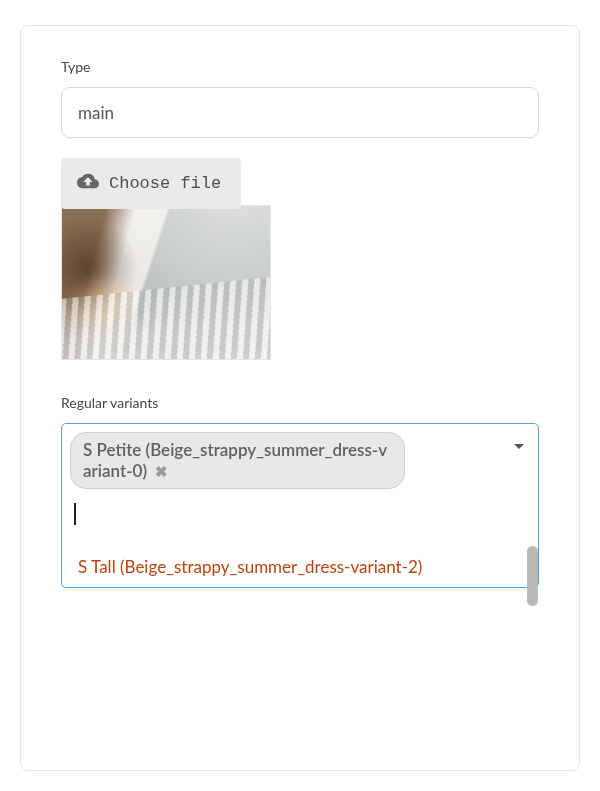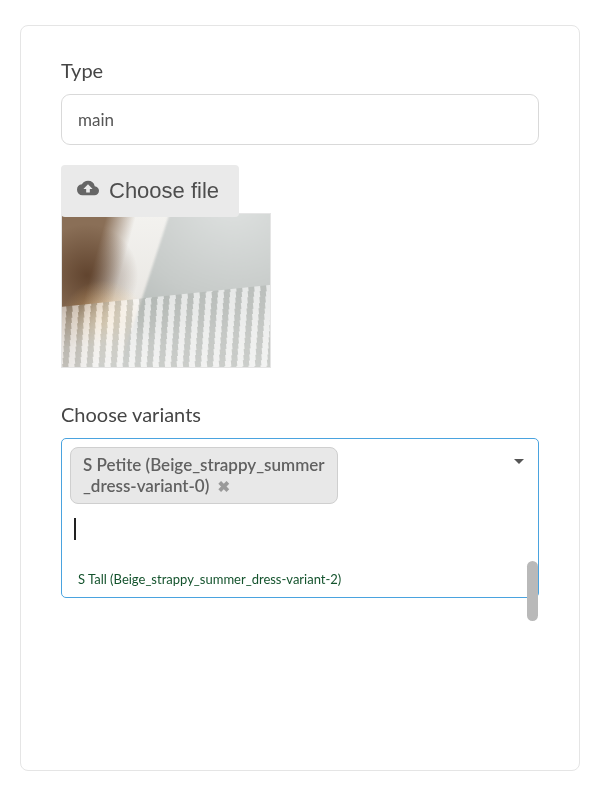--- a/index.html
+++ b/index.html
@@ -18,21 +18,21 @@
       margin: 25px 20px;
       border: 1px solid #e5e5e5;
       border-radius: 8px;
       padding: 32px 40px;
       background: #fff;
       height: 746px;
       overflow: hidden;
       position: relative;
     }
     .field-label {
-      font-size: 20px;
+      font-size: 14px;
       color: #464646;
       font-weight: 400;
       margin-bottom: 12px;
       display: block;
     }
     .text-input {
       width: 100%;
       padding: 14px 16px;
       font-size: 17px;
       border: 1px solid #d9d9d9;
@@ -41,25 +41,25 @@
       margin-bottom: 20px;
       font-family: inherit;
     }
     .choose-file-btn {
       display: inline-flex;
       align-items: center;
       gap: 10px;
       background: #eaeaea;
       border: none;
       padding: 12px 20px 12px 16px;
-      font-size: 22px;
+      font-size: 17px;
       color: #4e4e4e;
       border-radius: 4px;
       cursor: pointer;
-      font-family: Liberation Sans, sans-serif;
+      font-family: Liberation Mono, monospace;
       position: relative;
       z-index: 2;
     }
     .choose-file-btn svg {
       width: 22px;
       height: 22px;
       fill: #666;
     }
     .image-preview {
       width: 210px;
@@ -127,24 +127,24 @@
       height: 0;
       border-left: 5px solid transparent;
       border-right: 5px solid transparent;
       border-top: 5px solid #555;
       cursor: pointer;
     }
     .variant-chip {
       display: block;
       background: #e8e8e8;
       border: 1px solid #cfcfcf;
-      border-radius: 8px;
+      border-radius: 16px;
       padding: 6px 12px 6px 12px;
       margin-bottom: 8px;
-      width: 268px;
+      width: 335px;
       position: relative;
     }
     .variant-chip-text {
       font-size: 17px;
       font-weight: 600;
       color: #616161;
       line-height: 1.25;
       word-break: break-all;
     }
     .variant-chip-remove {
@@ -171,22 +171,22 @@
       position: absolute;
       right: 0px;
       top: 0;
       width: 11px;
       height: 60px;
       background: #b9b9b9;
       border-radius: 6px;
     }
     .dropdown-option {
       padding: 10px 24px 10px 16px;
-      font-size: 13px;
-      color: #14532d;
+      font-size: 17px;
+      color: #c2410c;
       line-height: 1.25;
       word-break: break-all;
       cursor: pointer;
     }
   </style>
 </head>
 <body>
 
 <div class="card">
 
@@ -201,21 +201,21 @@
     </span>
     <span>Choose file</span>
   </button>
 
   <div class="image-preview">
     <div class="image-placeholder"></div>
   </div>
 
   <div class="section-spacer"></div>
 
-  <label class="field-label">Choose variants</label>
+  <label class="field-label">Regular variants</label>
 
   <div class="variants-container">
     <div class="variants-dropdown-arrow"></div>
 
     <div class="variant-chip">
       <span class="variant-chip-text">S Petite (Beige_strappy_summer_dress-variant-0)</span>
       <span class="variant-chip-remove">✖</span>
     </div>
 
 

